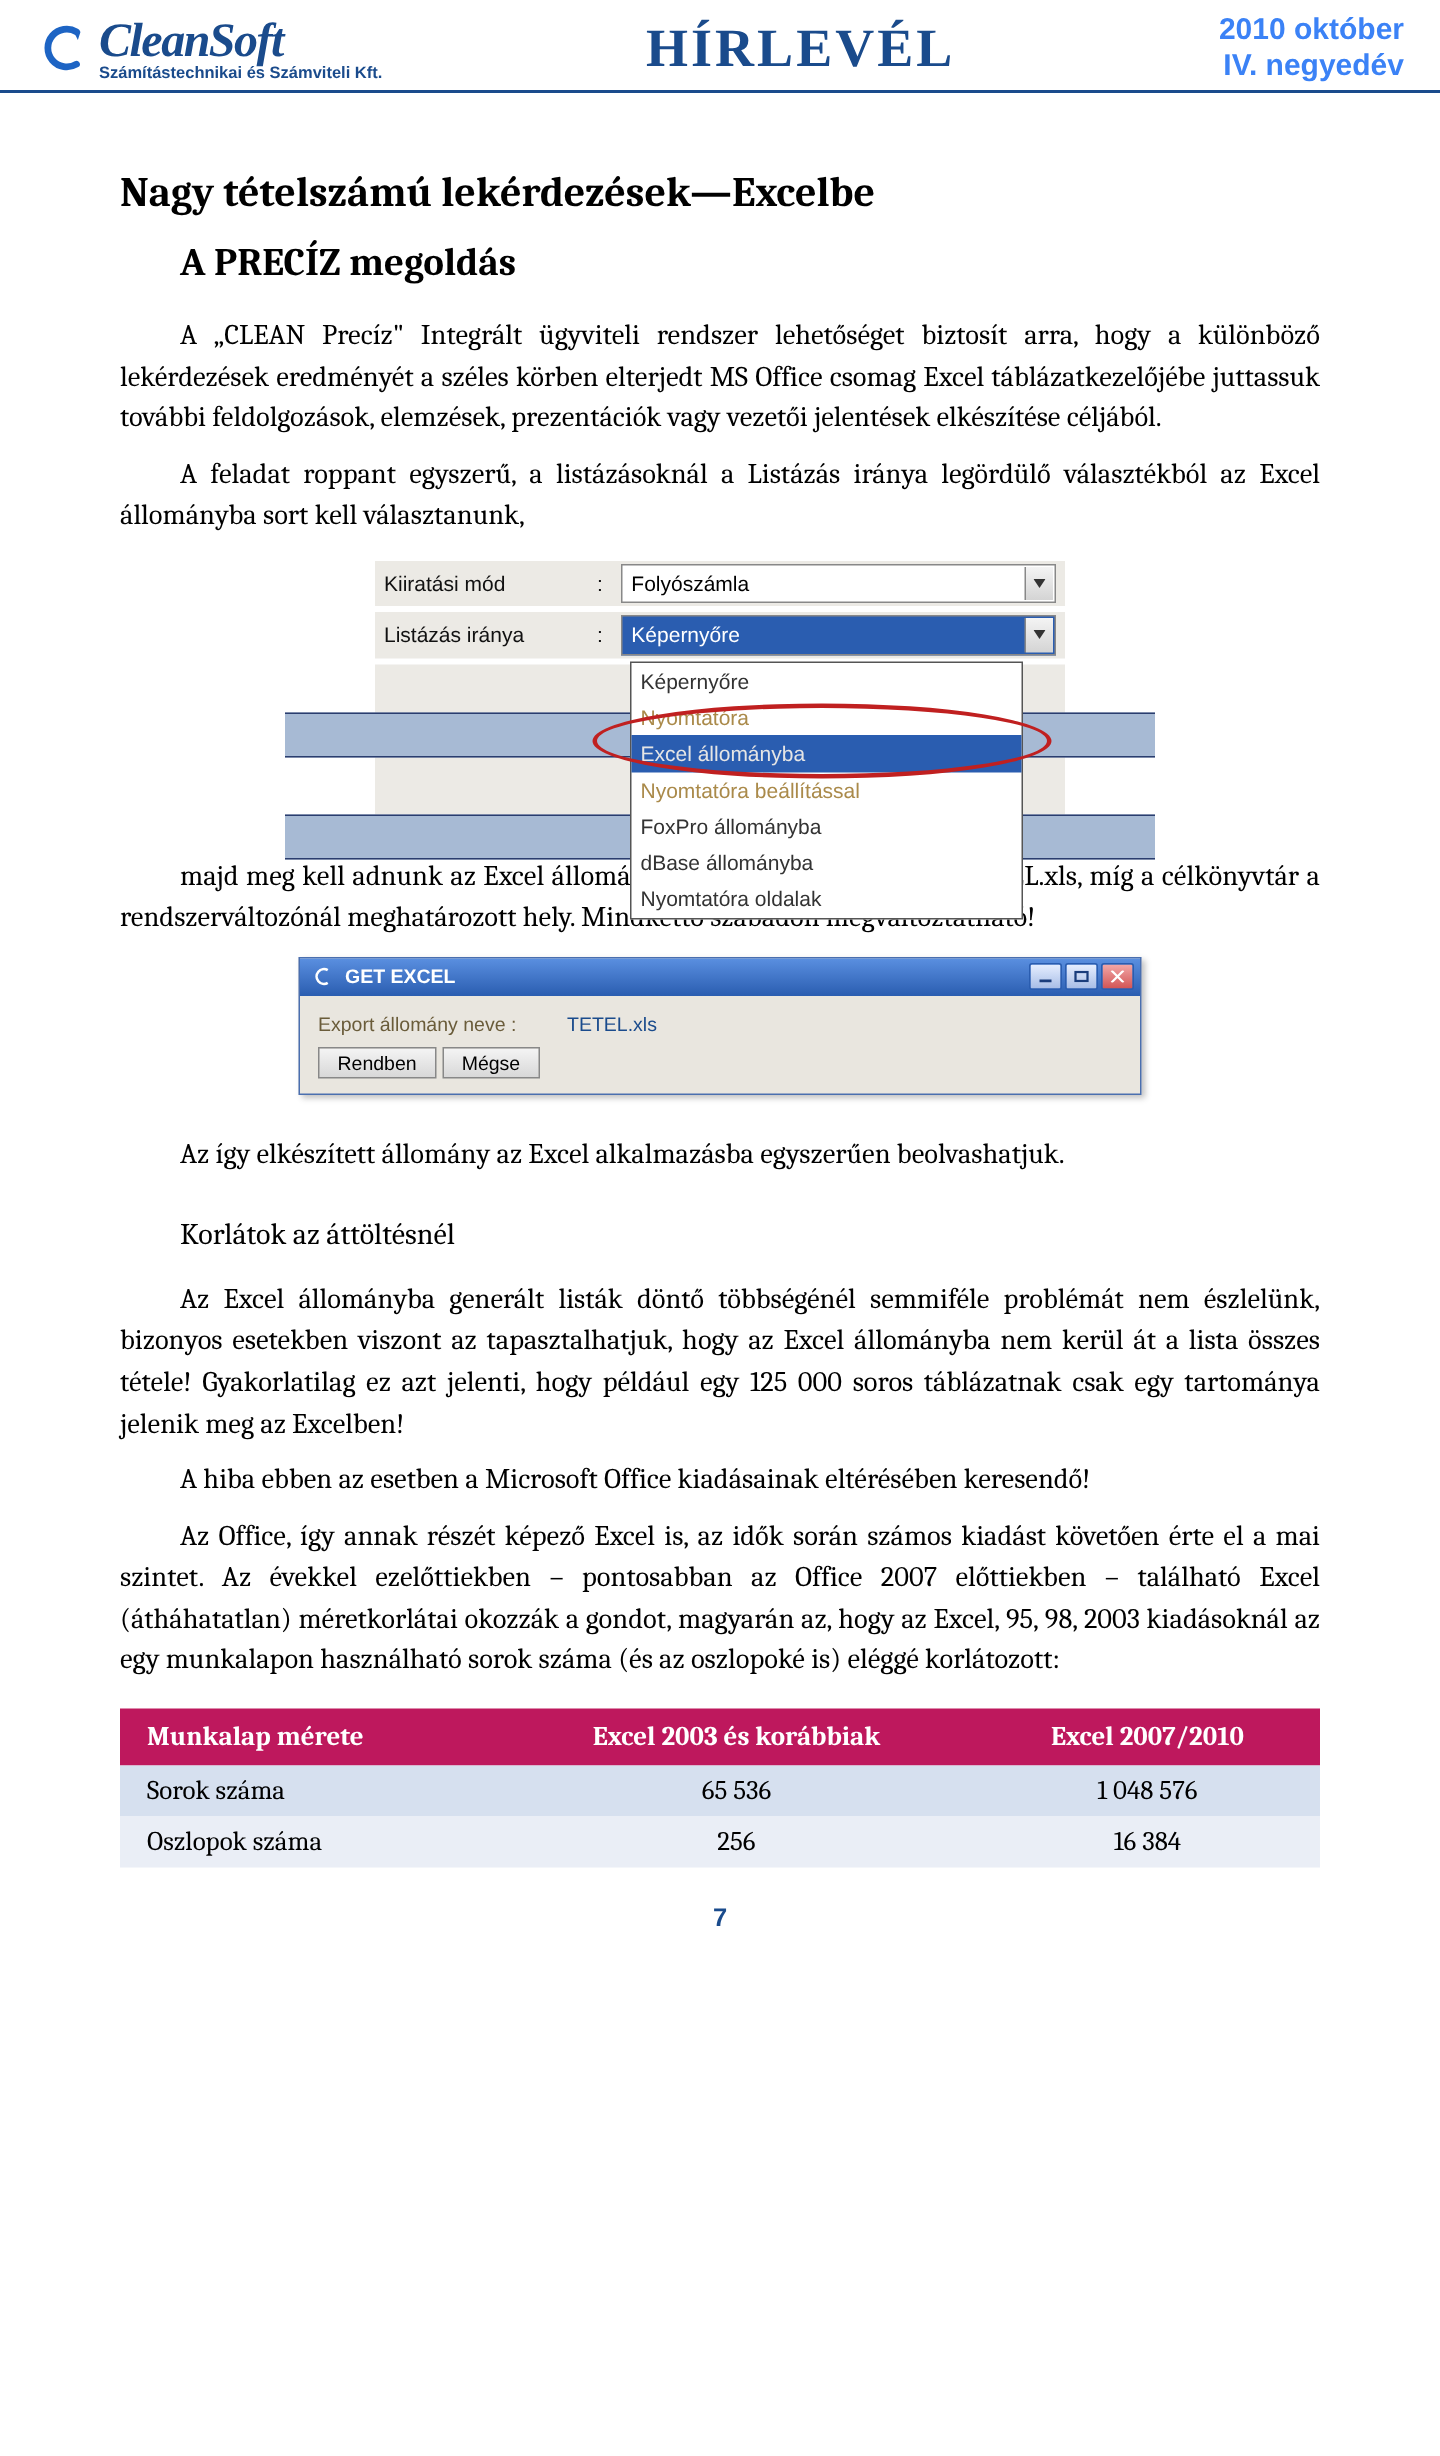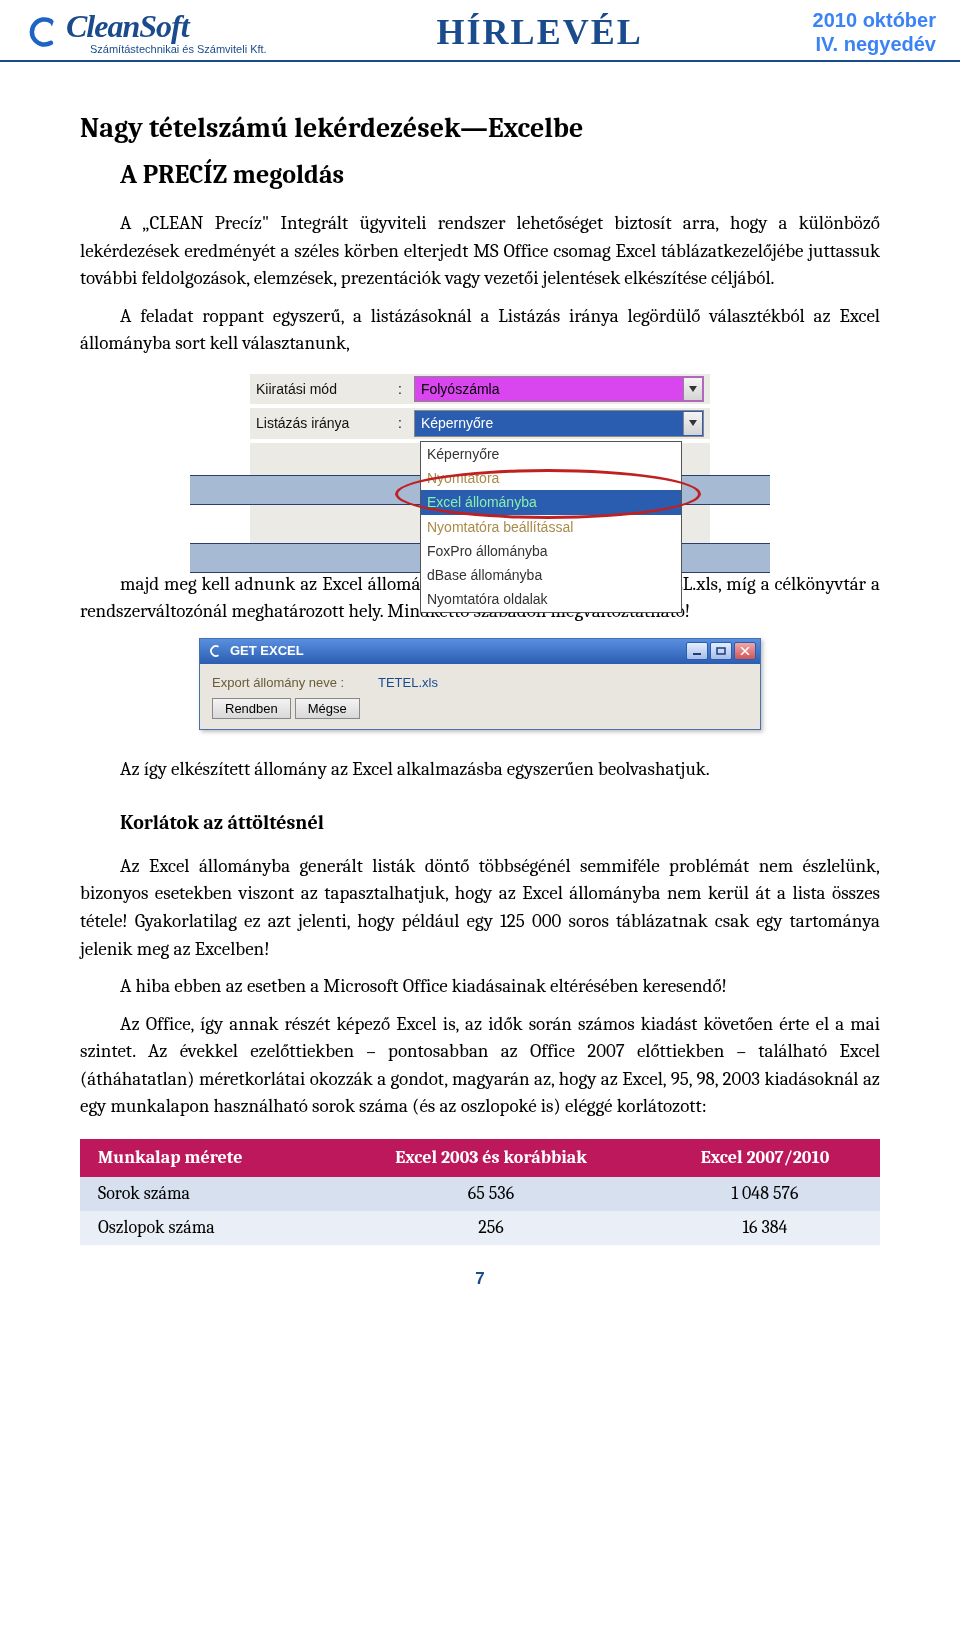--- a/index.html
+++ b/index.html
@@ -37,23 +37,22 @@
     font-family: Georgia, 'Times New Roman', serif;
     font-size: 32px;
     font-weight: bold;
     color: #1a4b8c;
     font-style: italic;
     letter-spacing: -1px;
   }
   .logo-sub {
     font-family: Arial, sans-serif;
     font-size: 11px;
-    font-weight: normal;
+    font-weight: bold;
     color: #1a4b8c;
-    margin-left: 24px;
   }
   .center-title {
     font-family: Georgia, 'Times New Roman', serif;
     font-size: 36px;
     font-weight: bold;
     color: #1a4b8c;
     letter-spacing: 2px;
   }
   .date-block {
     text-align: right;
@@ -77,21 +76,21 @@
   .h2 {
     font-size: 26px;
     font-weight: bold;
     margin: 8px 0 16px 40px;
   }
   .para {
     margin: 0 0 10px;
     text-indent: 40px;
   }
   .bold-sub {
-    font-weight: bold;
+    font-weight: normal;
     font-size: 20px;
     margin: 24px 0 16px;
     text-indent: 40px;
   }
 
   
   .ss1 {
     width: 460px;
     margin: 16px auto 28px;
     font-family: Tahoma, Arial, sans-serif;
@@ -103,21 +102,21 @@
     align-items: center;
     gap: 12px;
     margin-bottom: 4px;
     background: #eceae5;
     padding: 2px 6px;
   }
   .ss1-label { width: 130px; color: #111; }
   .ss1-colon { color: #111; }
   .ss1-field {
     flex: 1;
-    background: #d946ef;
+    background: #ffffff;
     border: 1px solid #888;
     padding: 2px 20px 2px 6px;
     position: relative;
   }
   .ss1-field.selected { background: #2a5db0; color: #fff; }
   .ss1-drop-btn {
     position: absolute;
     right: 1px; top: 1px; bottom: 1px;
     width: 18px;
     background: linear-gradient(#f4f4f4,#d4d4d4);
@@ -144,21 +143,21 @@
     left: 170px; right: 28px; top: -2px;
     background: #fff;
     border: 1px solid #555;
     z-index: 2;
   }
   .ss1-opt {
     padding: 2px 6px;
     border-bottom: 0;
     color: #333;
   }
-  .ss1-opt.highlight { background: #2a5db0; color: #86efac; }
+  .ss1-opt.highlight { background: #2a5db0; color: #e5e5e5; }
   .ss1-opt.dim { color: #aa8a4a; }
   .ss1-circle {
     position: absolute;
     left: 145px; top: 26px;
     width: 300px; height: 44px;
     border: 3px solid #c02020;
     border-radius: 50%;
     z-index: 3;
     pointer-events: none;
   }

